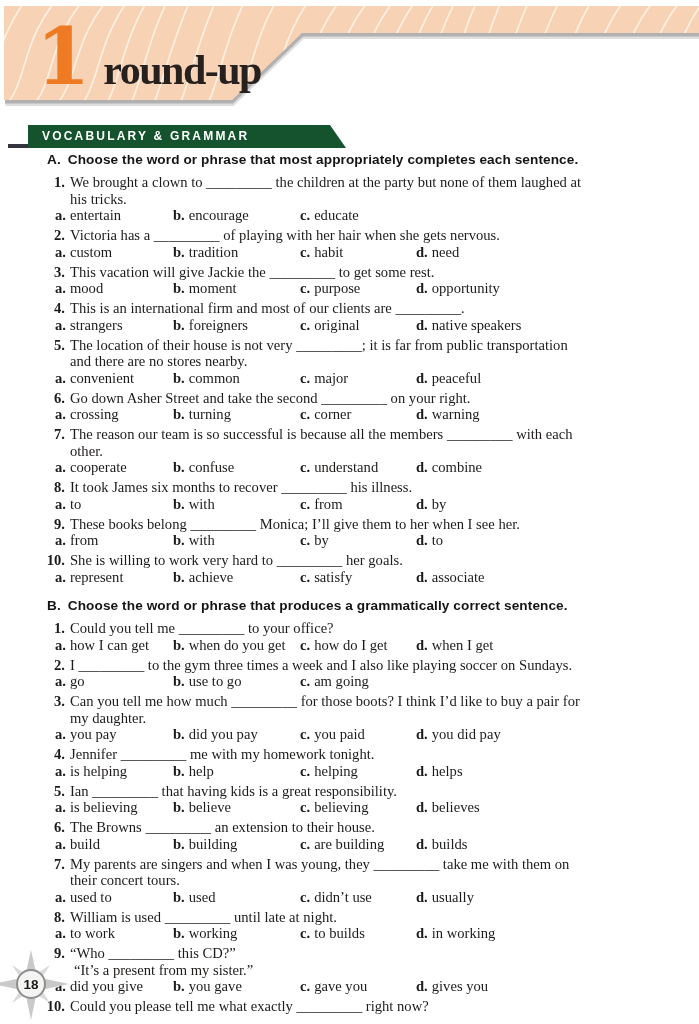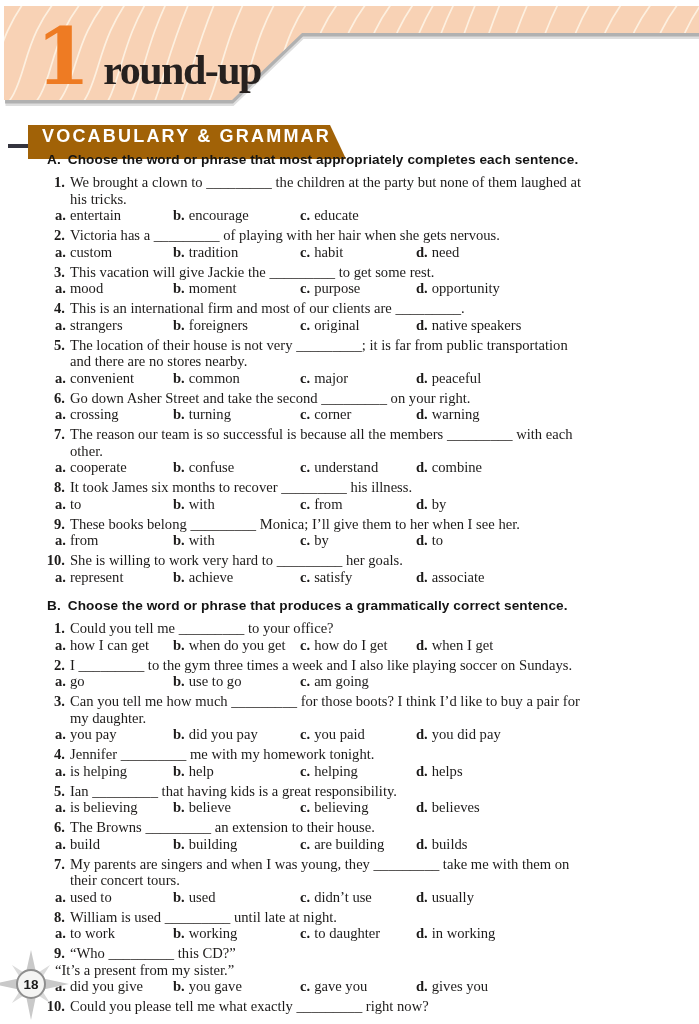--- a/index.html
+++ b/index.html
@@ -15,40 +15,40 @@
     color:#ee7b23;
   }
   .unit-title{
     font-family:Liberation Serif, serif;font-weight:bold;font-size:42px;line-height:1;
     color:#26211f;letter-spacing:-1.5px;
   }
   
   .banner-wrap{position:absolute;top:125px;left:8px;height:24px;}
   .banner-tick{position:absolute;left:0;bottom:1px;width:48px;height:4px;background:#34343e;}
   .banner{
-    position:absolute;left:20px;top:0;width:318px;height:34px;background:#a16207;
+    position:absolute;left:20px;top:0;width:318px;height:23px;background:#14532d;
     clip-path:polygon(0 0,calc(100% - 16px) 0,100% 100%,0 100%);
     color:#ffffff;font-family:"Liberation Sans",sans-serif;font-weight:bold;
-    font-size:18px;line-height:23px;letter-spacing:2.2px;padding-left:14px;box-sizing:border-box;
+    font-size:12px;line-height:23px;letter-spacing:2.2px;padding-left:14px;box-sizing:border-box;
     white-space:nowrap;
   }
   
   .content{position:absolute;top:152px;left:12px;width:575px;}
   .section{display:block;}
   .section + .section{margin-top:13px;}
   .section-head{
     margin:0 0 7px 35px;font-family:"Liberation Sans",sans-serif;font-weight:bold;
     font-size:13.6px;color:#141414;letter-spacing:0.1px;
   }
   .section-head .s-label{margin-right:7px;}
   .question{margin:0 0 3.5px 29px;font-size:14.6px;line-height:16.5px;}
   .qline{display:flex;}
   .qnum{width:24px;min-width:24px;text-align:right;padding-right:5px;font-weight:bold;}
   .qtext{flex:1;}
-  .qtext2{margin-left:14px;}
+  .qtext2{margin-left:33px;}
   .opts{display:grid;grid-template-columns:118px 127px 116px 1fr;margin-left:14px;}
   .opt{white-space:nowrap;}
   .opt .letter{font-weight:bold;margin-right:4px;}
   
   .page-star{position:absolute;left:-5px;top:947px;width:76px;height:76px;}
   .page-star svg{display:block;}
   .page-star text{font-family:"Liberation Sans",sans-serif;font-weight:bold;font-size:13.5px;}
 </style>
 </head>
 <body>
@@ -357,21 +357,21 @@
 
   <div class="question">
     <div class="qline">
       <span class="qnum">8.</span>
       <span class="qtext">William is used _________ until late at night.</span>
     </div>
 
     <div class="opts">
             <span class="opt"><span class="letter">a.</span><span>to work</span></span>
             <span class="opt"><span class="letter">b.</span><span>working</span></span>
-            <span class="opt"><span class="letter">c.</span><span>to daughter</span></span>
+            <span class="opt"><span class="letter">c.</span><span>to builds</span></span>
             <span class="opt"><span class="letter">d.</span><span>in working</span></span>
           </div>
   </div>
 
   <div class="question">
     <div class="qline">
       <span class="qnum">9.</span>
       <span class="qtext">“Who _________ this CD?”</span>
     </div>
     <div class="qtext2">“It’s a present from my sister.”</div>

